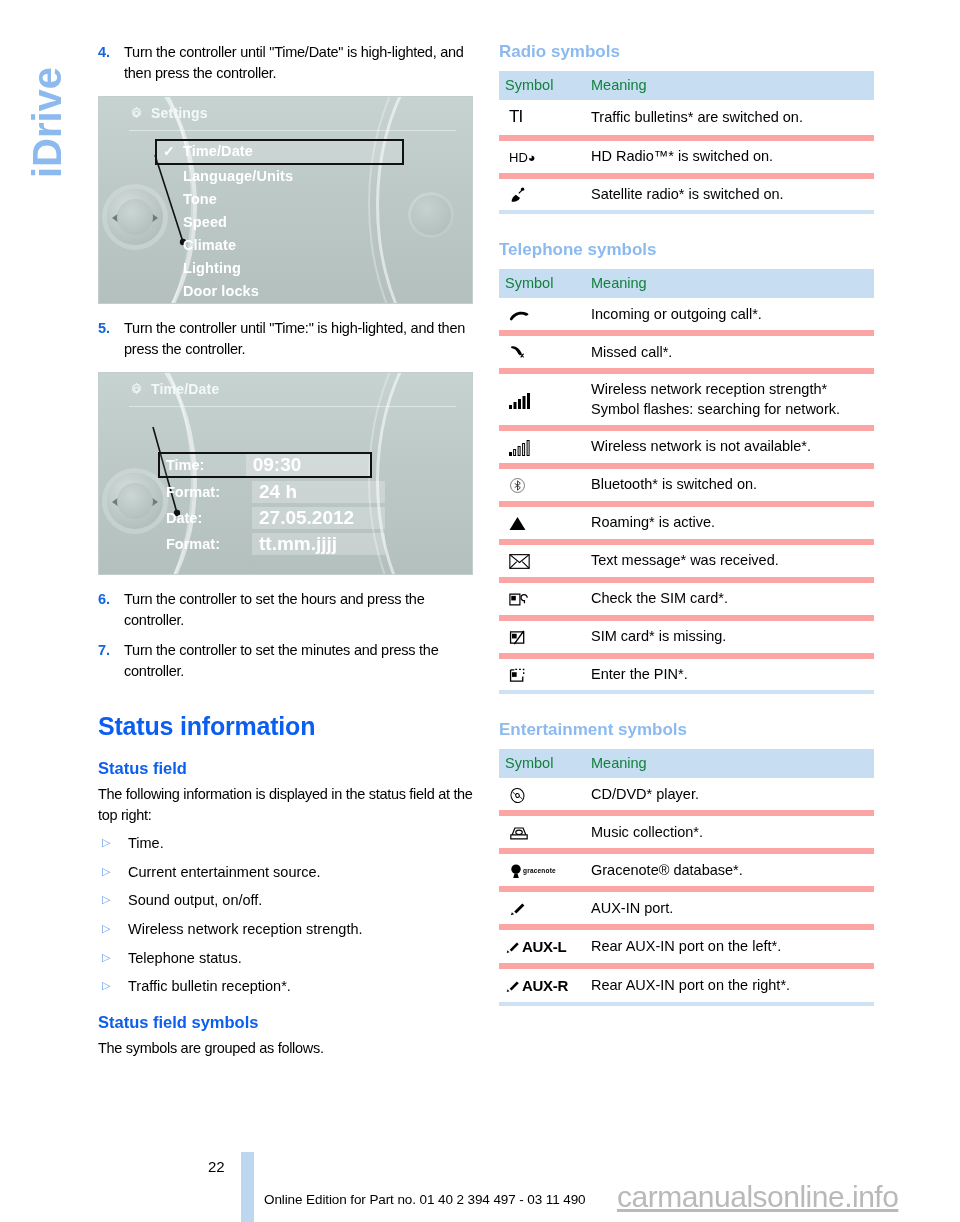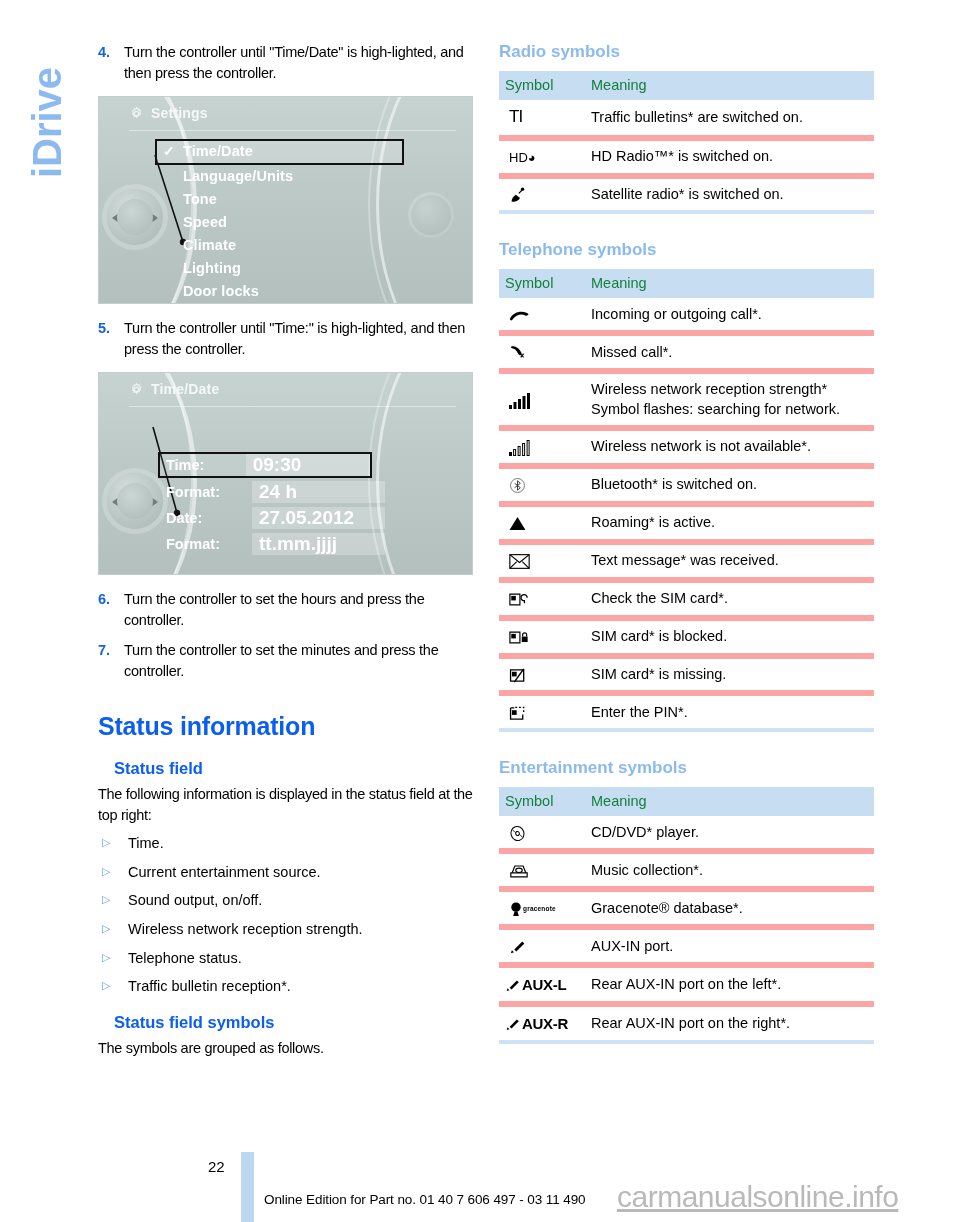--- a/index.html
+++ b/index.html
@@ -204,21 +204,21 @@
     color: #0b5ef0;
     font-size: 25px;
     font-weight: bold;
     margin: 30px 0 18px 0;
     letter-spacing: -0.2px;
   }
   h2.sub {
     color: #0b5ef0;
     font-size: 16.5px;
     font-weight: bold;
-    margin: 16px 0 6px 16px;
+    margin: 16px 0 6px 0;
   }
   h2.sub-light {
     color: #8cbaef;
     font-size: 17px;
     font-weight: bold;
     margin: 0 0 9px 0;
   }
   h2.sub-light.spaced { margin-top: 26px; }
   p.body {
     font-size: 14.5px;
@@ -572,31 +572,20 @@
           <svg class="sym-svg" width="20" height="15" viewBox="0 0 22 16">
             <path fill="none" stroke="#000" stroke-width="1.3" d="M1 2h11v12H1z"></path>
             <rect x="2.5" y="4" width="5" height="5" fill="#000"></rect>
             <path fill="none" stroke="#000" stroke-width="1.4" d="M20 6a3.4 3.4 0 10-3 3.3V12"></path>
           </svg>
         </td>
         <td>Check the SIM card*.</td>
       </tr>
       <tr>
         <td class="symcell">
-          <svg class="sym-svg" width="20" height="15" viewBox="0 0 22 16">
-            <path fill="none" stroke="#000" stroke-width="1.3" d="M1 2h11v12H1z"></path>
-            <rect x="2.5" y="4" width="5" height="5" fill="#000"></rect>
-            <path fill="none" stroke="#000" stroke-width="1.3" d="M15 7V5.2a2.2 2.2 0 014.4 0V7"></path>
-            <rect x="14" y="7" width="6.5" height="6" fill="#000"></rect>
-          </svg>
-        </td>
-        <td>SIM card* is blocked.</td>
-      </tr>
-      <tr>
-        <td class="symcell">
           <svg class="sym-svg" width="20" height="15" viewBox="0 0 20 16">
             <path fill="none" stroke="#000" stroke-width="1.4" d="M1 2h14v12H1z"></path>
             <rect x="2.5" y="4" width="5" height="5" fill="#000"></rect>
             <path stroke="#000" stroke-width="1.6" d="M15 1L5 15"></path>
           </svg>
         </td>
         <td>SIM card* is missing.</td>
       </tr>
       <tr>
         <td class="symcell">
@@ -675,14 +664,14 @@
           </svg><span class="aux-lbl">AUX-R</span>
         </td>
         <td>Rear AUX-IN port on the right*.</td>
       </tr>
     </tbody>
   </table>
 </div>
 
 <div id="pagenum">22</div>
 <div id="footbar"></div>
-<div id="footnote">Online Edition for Part no. 01 40 7 606 497 - 03 11 490</div>
+<div id="footnote">Online Edition for Part no. 01 40 2 394 497 - 03 11 490</div>
 <div id="watermark">carmanualsonline.info</div>
 
 </body></html>

